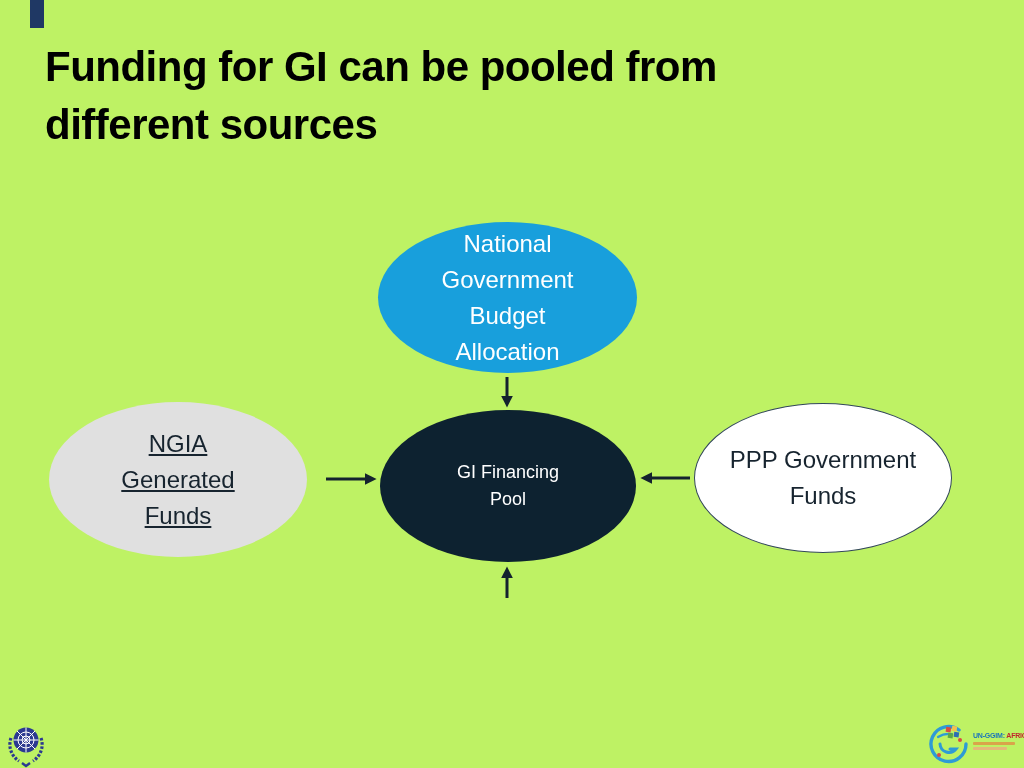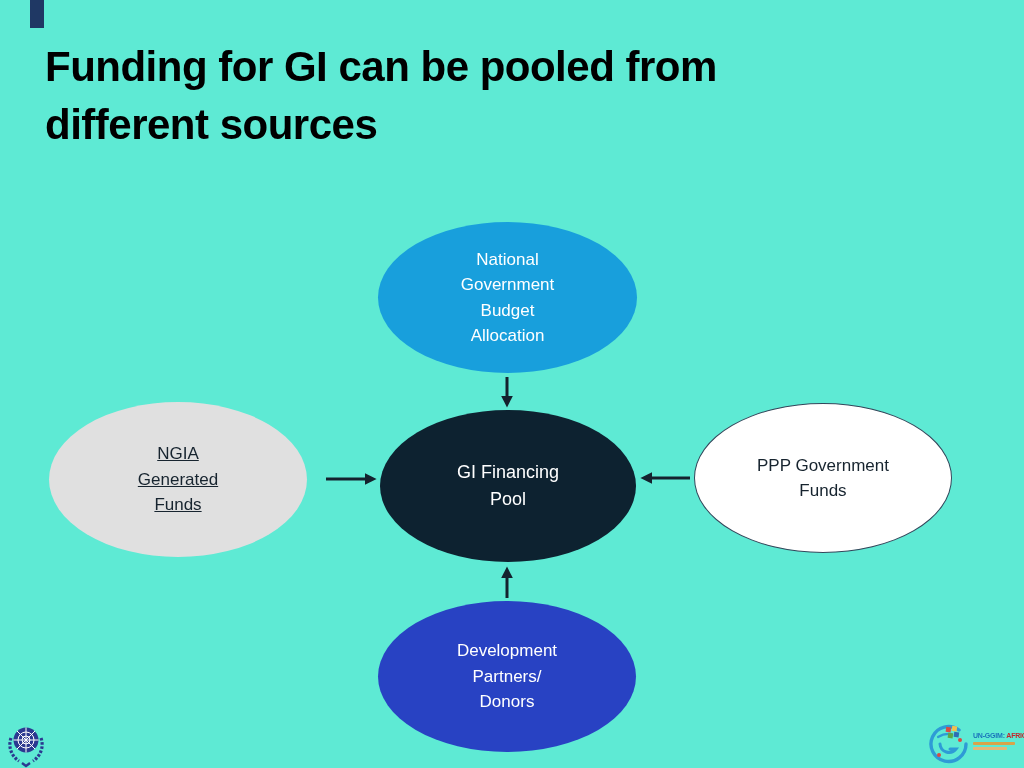--- a/index.html
+++ b/index.html
@@ -1,31 +1,31 @@
 <!DOCTYPE html>
 <html><head>
 <meta charset="utf-8">
 <style>
   html,body{margin:0;padding:0;background:#888;}
   *{box-sizing:border-box;}
   .slide{
-    position:relative;width:1024px;height:768px;background:#5eead4;
+    position:relative;width:1024px;height:768px;background:#bef264;
     font-family:"Liberation Sans",sans-serif;overflow:hidden;margin:0 auto;
   }
   .accent-bar{position:absolute;left:30px;top:0;width:14px;height:28px;}
   .slide-title{
     position:absolute;left:45px;top:38px;width:830px;
     font-size:42px;font-weight:bold;color:#000;line-height:1.37;
     white-space:pre-line;letter-spacing:-0.5px;
   }
   .node{
     position:absolute;border-radius:50%;
     display:flex;align-items:center;justify-content:center;
     text-align:center;white-space:pre-line;
-    font-size:17px;line-height:1.5;
+    font-size:24px;line-height:1.5;
   }
   .node-top   {left:378px;top:222px;width:259px;height:151px;}
   .node-left  {left:49px; top:402px;width:258px;height:155px;text-decoration:underline;}
   .node-center{left:380px;top:410px;width:256px;height:152px;font-size:18px;}
   .node-right {left:694px;top:403px;width:258px;height:150px;border:1.5px solid #32465A;}
   .node-bottom{left:378px;top:601px;width:258px;height:151px;}
   .arrow-layer{position:absolute;left:0;top:0;width:1024px;height:768px;pointer-events:none;}
   .arrow-layer path.arrow{stroke:var(--arrow,#14222E);stroke-width:3;fill:none;}
   .arrow-layer marker path{fill:var(--arrow,#14222E);}
   .un-logo{position:absolute;left:5px;top:724px;}
@@ -67,23 +67,20 @@
   <div class="node node-left" style="background: rgb(224, 224, 224); color: rgb(23, 36, 47);">NGIA
 Generated
 Funds</div>
 
   <div class="node node-center" style="background: rgb(13, 34, 48); color: rgb(255, 255, 255);">GI Financing
 Pool</div>
 
   <div class="node node-right" style="background: rgb(255, 255, 255); color: rgb(23, 36, 47);">PPP Government
 Funds</div>
 
-  <div class="node node-bottom" style="background: rgb(40, 66, 195); color: rgb(255, 255, 255);">Development
-Partners/
-Donors</div>
 
   <svg class="un-logo" width="42" height="44" viewBox="0 0 42 44" xmlns="http://www.w3.org/2000/svg">
     <g>
       <circle cx="21" cy="16" r="12.5" fill="#2B3990"></circle>
       <g stroke="#FFFFFF" stroke-width="1" fill="none">
         <circle cx="21" cy="16" r="4"></circle>
         <circle cx="21" cy="16" r="8"></circle>
         <line x1="8.5" y1="16" x2="33.5" y2="16"></line>
         <line x1="21" y1="3.5" x2="21" y2="28.5"></line>
         <line x1="12" y1="7" x2="30" y2="25"></line>

